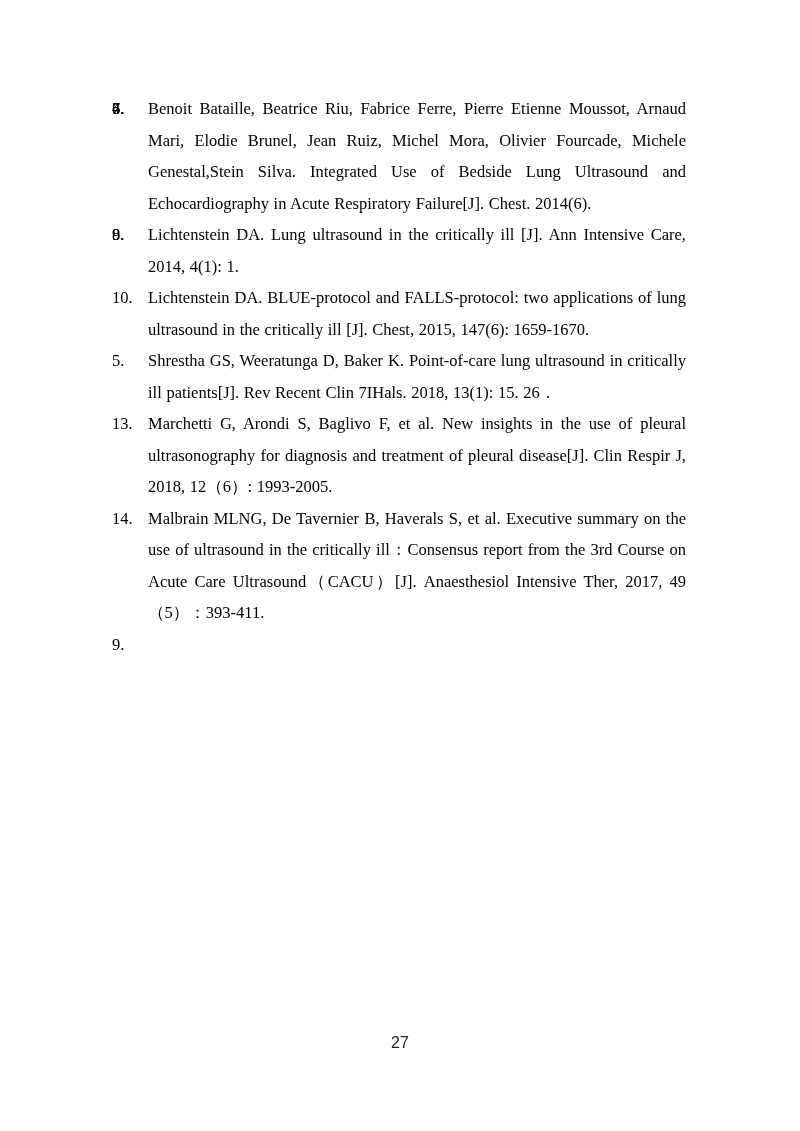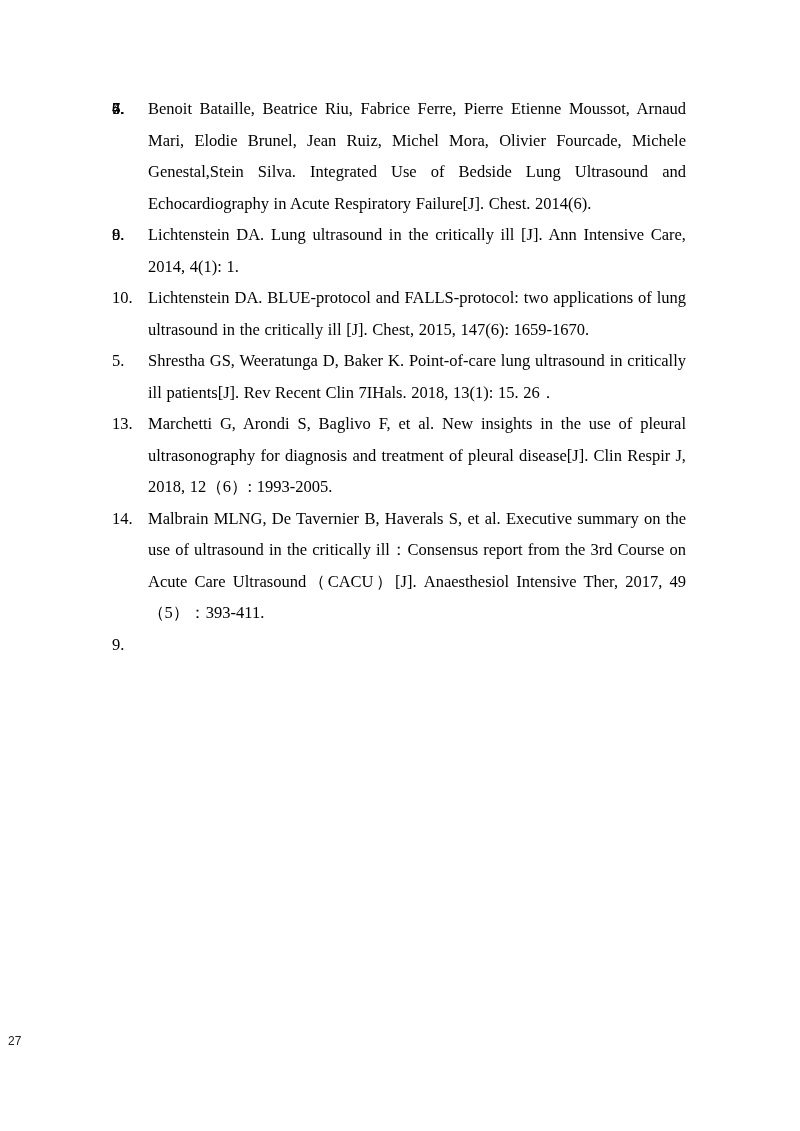--- a/index.html
+++ b/index.html
@@ -35,25 +35,24 @@
     top: 0;
     width: 26px;
     text-align: right;
     white-space: nowrap;
   }
   .page-footer {
     position: absolute;
     left: 0;
     top: 1034px;
     width: 800px;
-    text-align: left;
+    text-align: center;
     font-family: "Liberation Sans", "DejaVu Sans", sans-serif;
-    font-size: 12px;
+    font-size: 16px;
     color: #222222;
-    padding-left: 8px;
   }
 </style>
 </head>
 <body>
 
 <div class="page">
   <div class="refs">
     <div class="ref">
       <span class="num">4.</span>
     </div>

